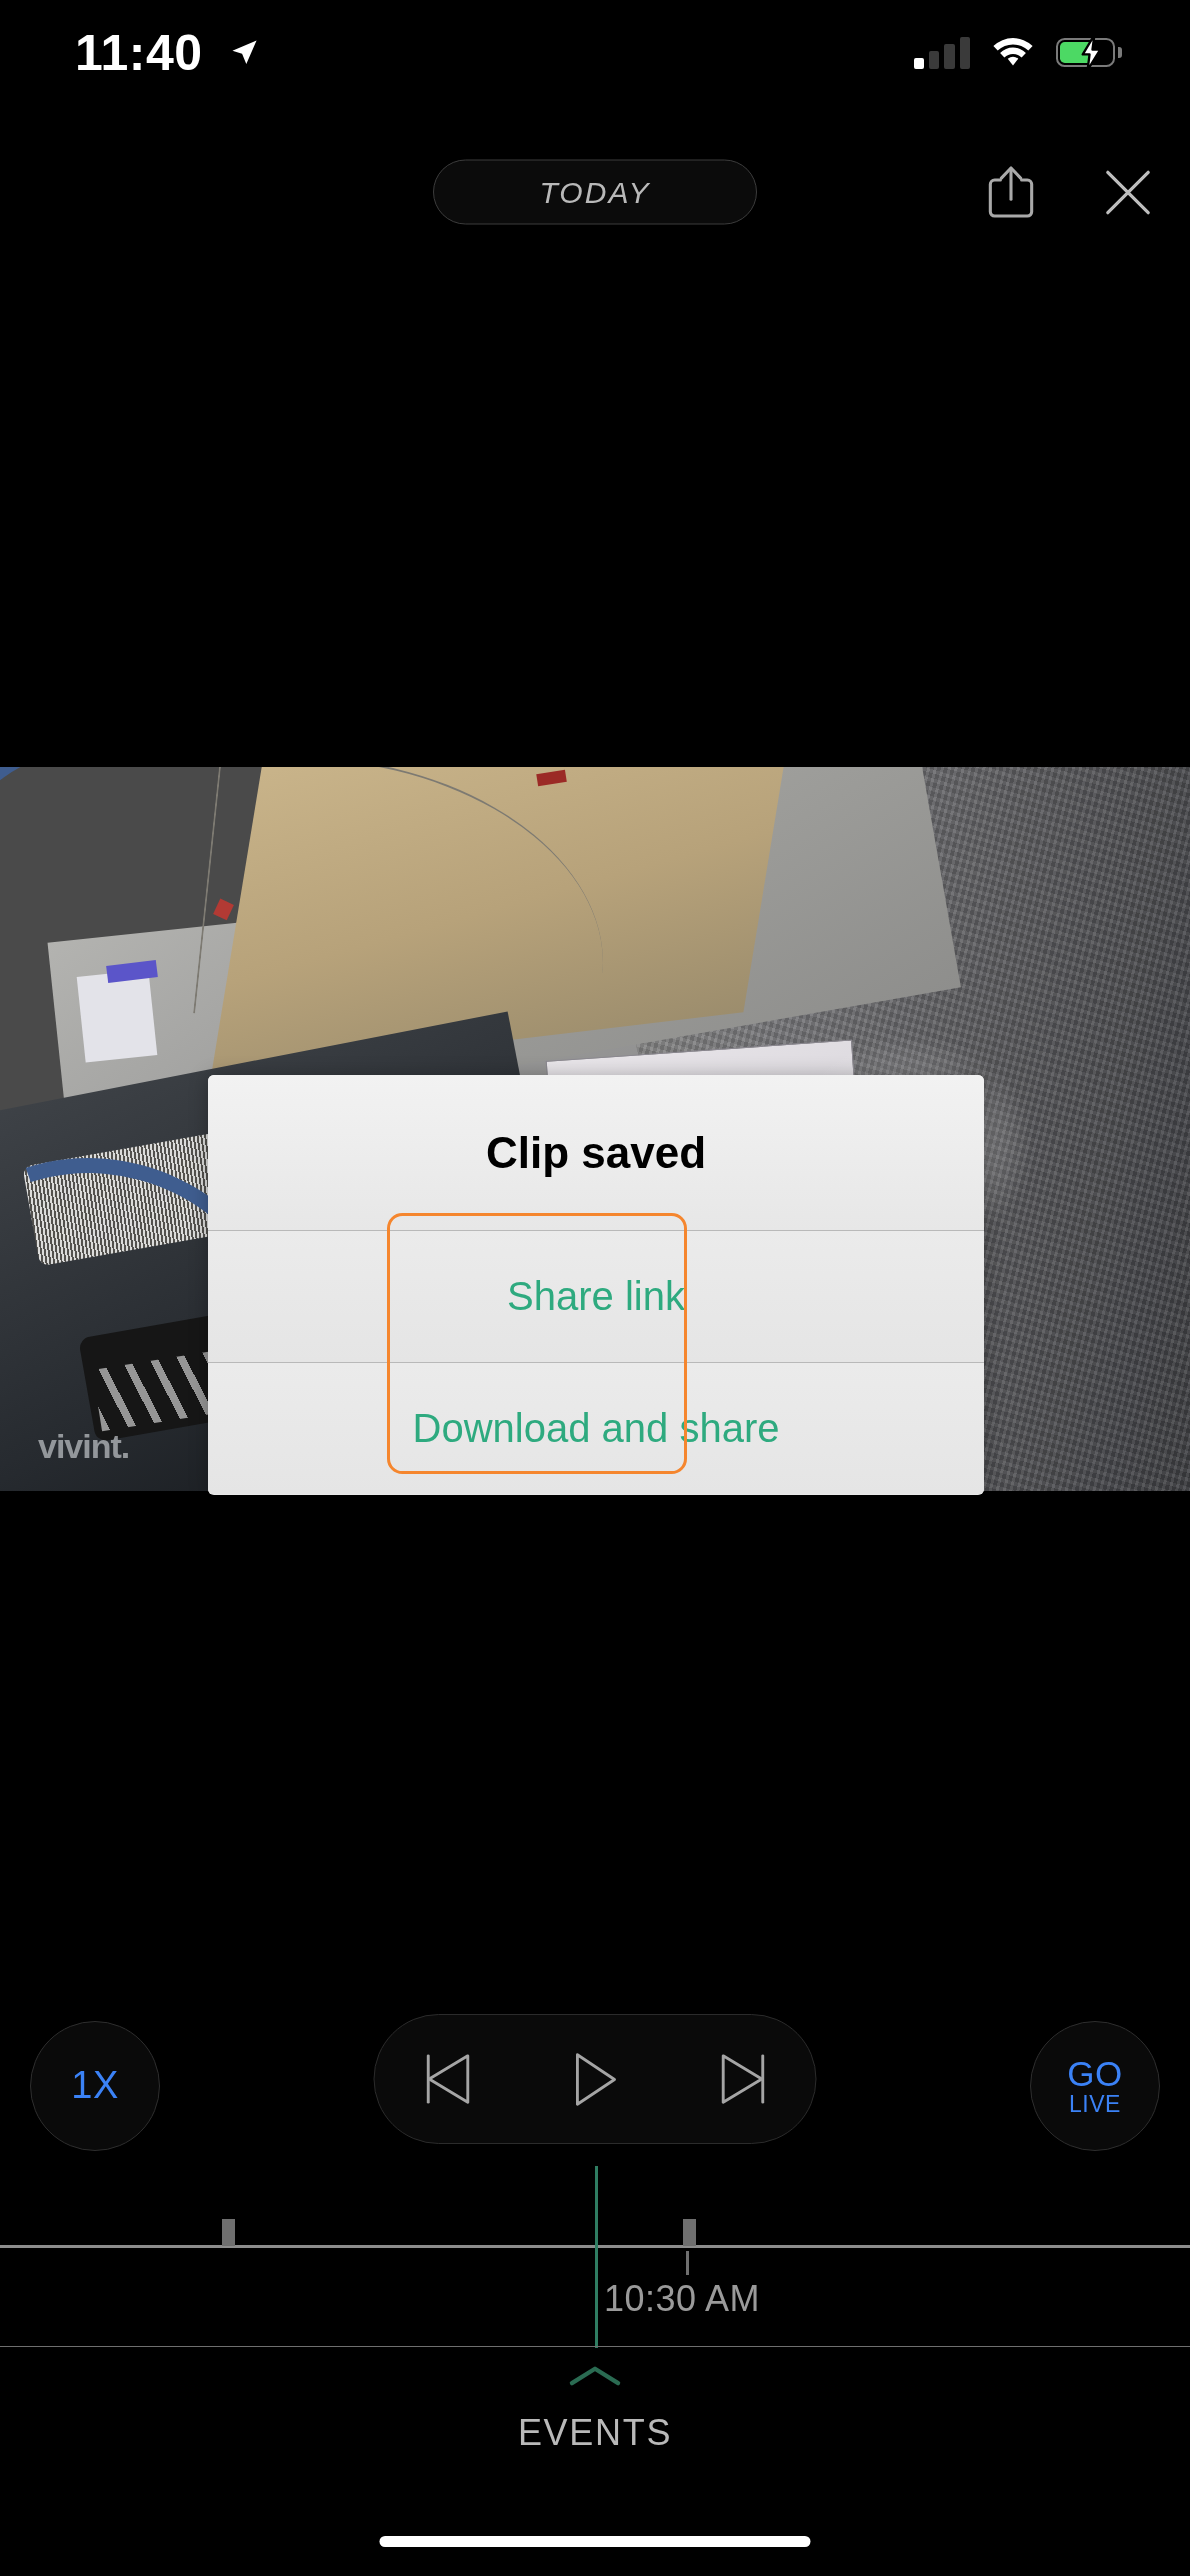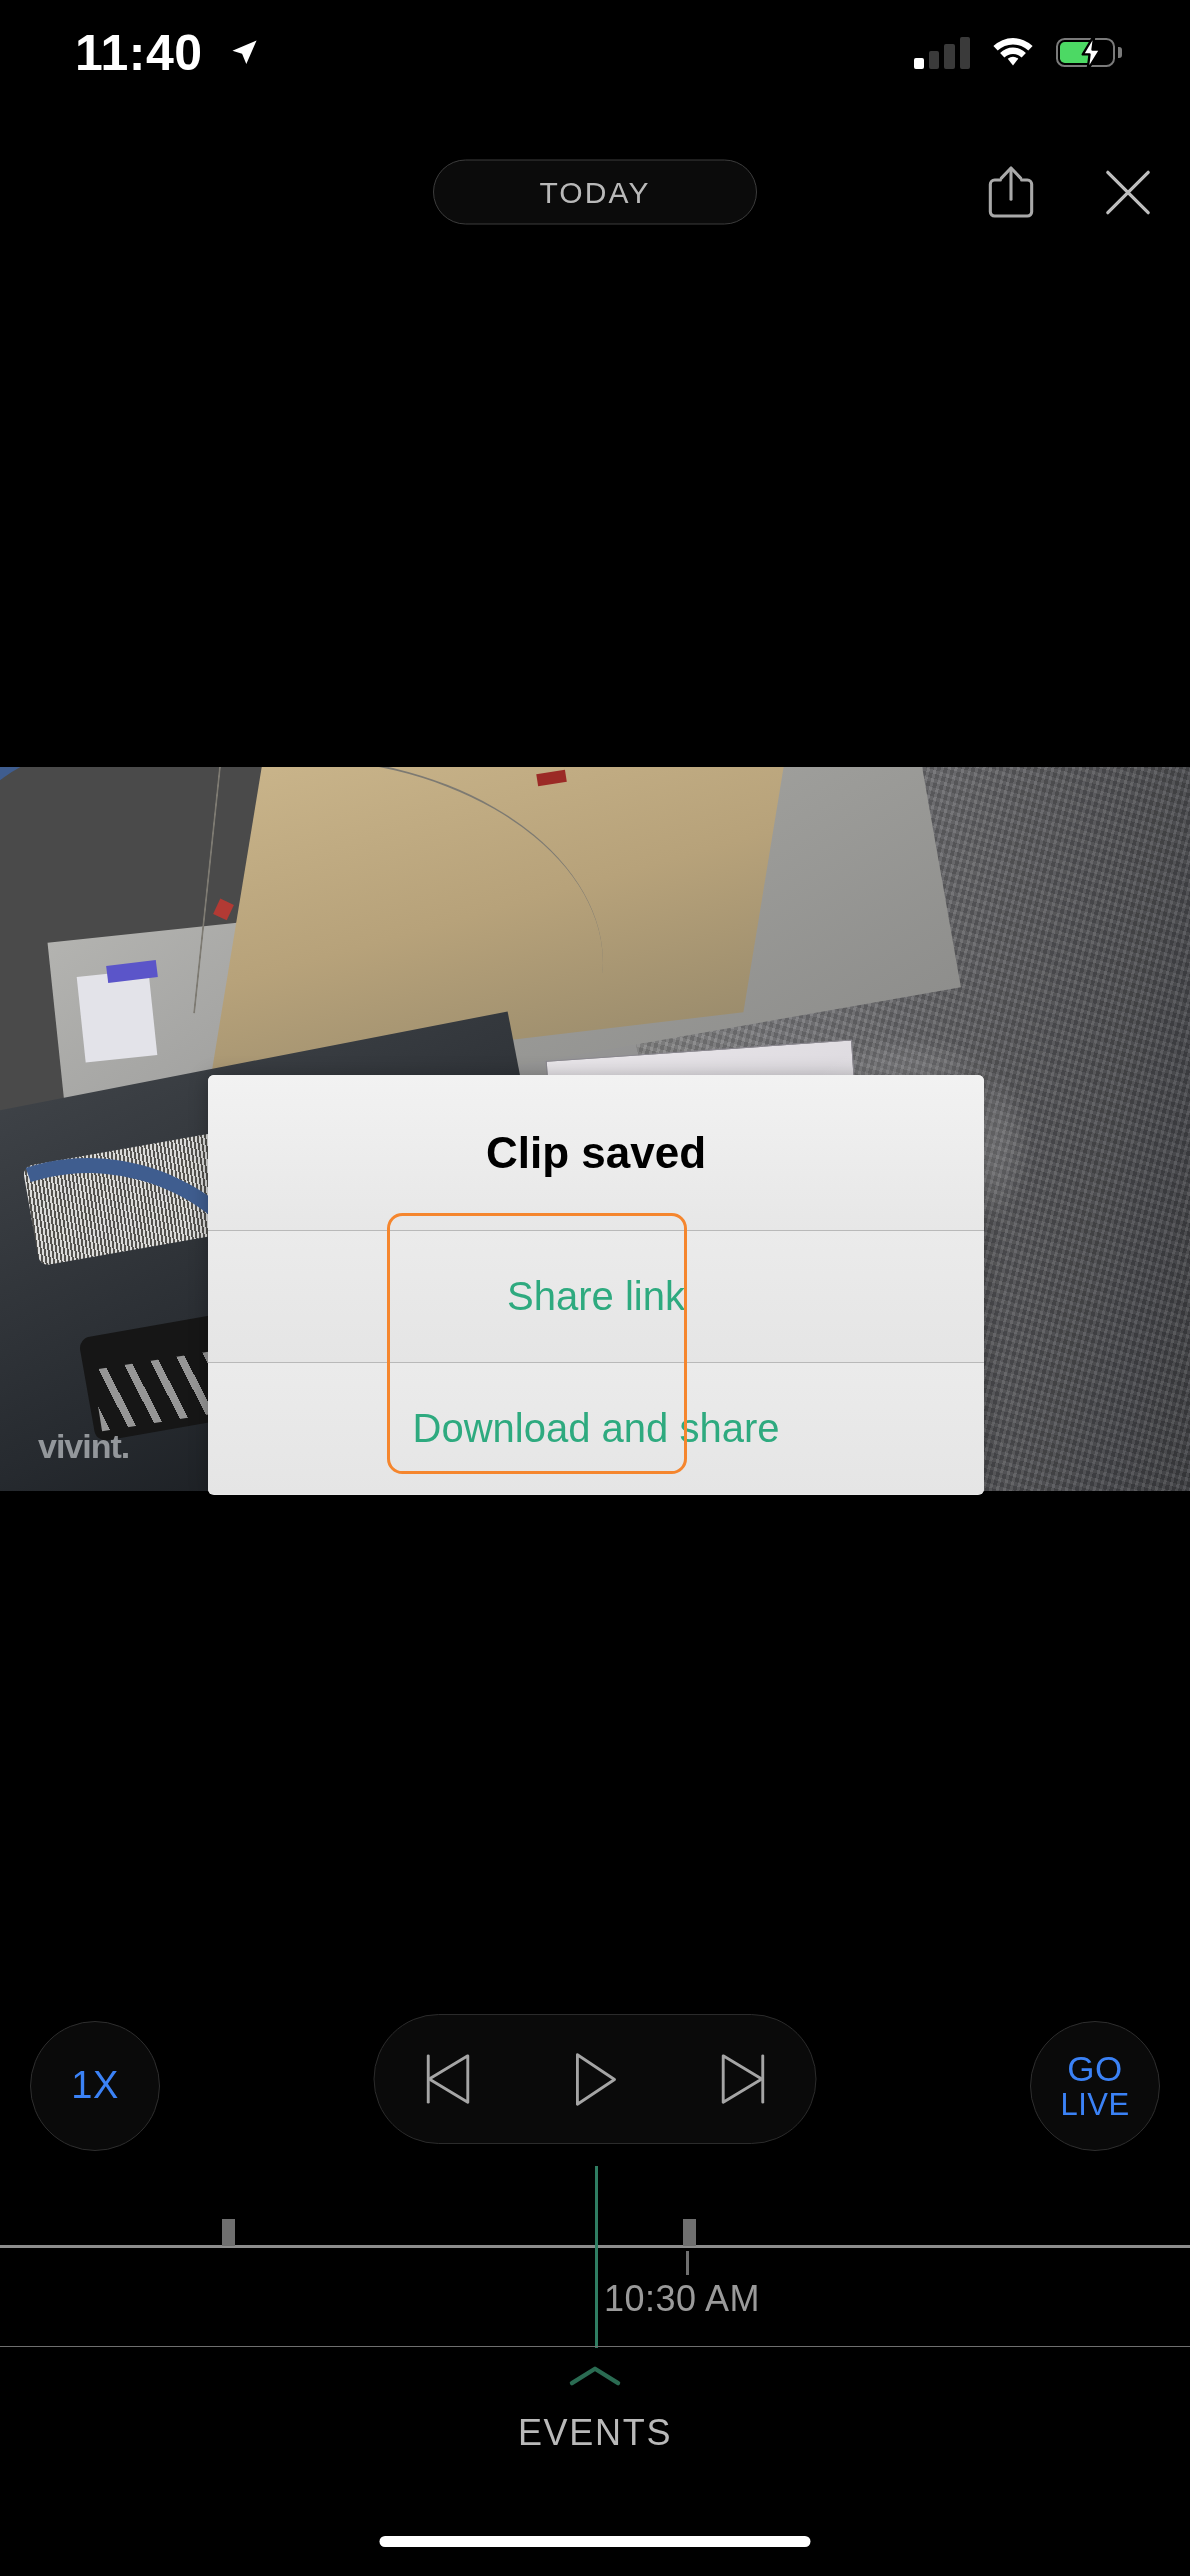--- a/index.html
+++ b/index.html
@@ -47,21 +47,21 @@
   
   .navbar {
     position:absolute; top:144px; left:0; width:1190px; height:96px;
   }
   .today-pill {
     position:absolute; left:50%; top:50%; transform:translate(-50%,-50%);
     width:324px; height:65px; border:1.4px solid #3c3c3c; border-radius:33px;
     background:#0b0b0b; display:flex; align-items:center; justify-content:center;
   }
   .today-pill span {
-    color:#b9b9b9; font-size:30px; letter-spacing:2.1px;
+    color:#b9b9b9; font-size:30px; letter-spacing:2.1px;font-style:italic;
   }
   .nav-ico {
     position:absolute; top:50%; transform:translateY(-50%);
     width:71px; height:71px; display:flex; align-items:center; justify-content:center;
   }
   .nav-ico.share { right:144px; }
   .nav-ico.close { right:27px; }
 
   
   .video {
@@ -195,21 +195,21 @@
   .controls { position:absolute; left:0; top:2014px; width:1190px; height:130px; }
   .circle-btn {
     position:absolute; top:7px; width:130px; height:130px; border-radius:50%;
     border:1.4px solid #2e2e2e; background:#0a0a0a;
     display:flex; flex-direction:column; align-items:center; justify-content:center;
     color:#3b82f6; line-height:1.08;
   }
   .circle-btn.speed { left:30px; }
   .circle-btn.golive { right:30px; }
   .circle-btn .l1 { font-size:35px; letter-spacing:0.5px; }
-  .circle-btn .l2 { font-size:31px; letter-spacing:0.5px; }
+  .circle-btn .l2 { font-size:23px; letter-spacing:0.5px; }
   .circle-btn.speed .l1 { font-size:38px; }
   .transport {
     position:absolute; left:50%; transform:translateX(-50%); top:0;
     width:443px; height:130px; border-radius:65px;
     border:1.4px solid #2b2b2b; background:#0a0a0a;
     display:flex; align-items:center; justify-content:space-around;
   }
   .tbtn { width:88px; height:88px; display:flex; align-items:center; justify-content:center; }
 
   

